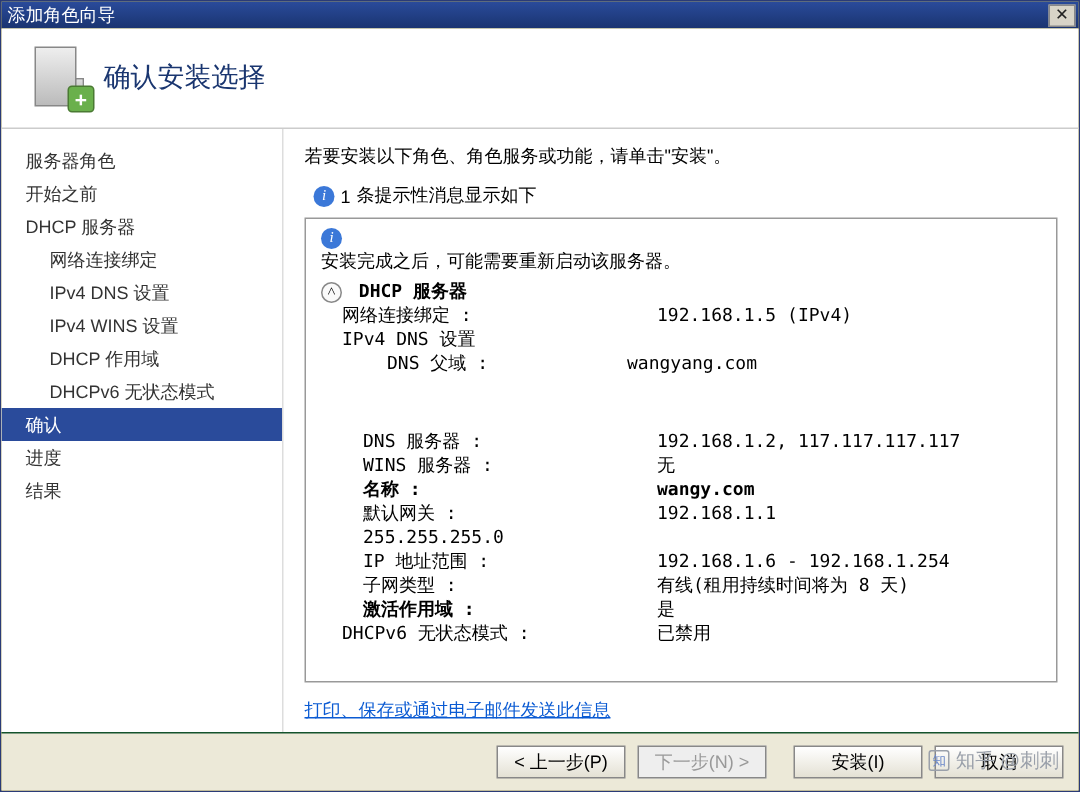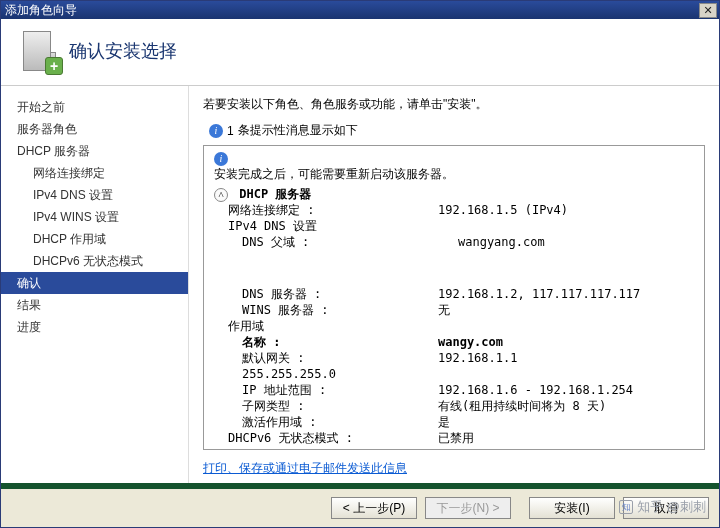--- a/index.html
+++ b/index.html
@@ -146,21 +146,21 @@
   .bold { font-weight: bold; }
   .link-row {
     padding: 10px 0 0 0;
   }
   .link-row a {
     color: #0b5bd3;
     text-decoration: underline;
     cursor: pointer;
   }
   .footer {
-    border-top: 6px solid #14532d;
+    border-top: 1px solid #14532d;
     background: #ece9d8;
     padding: 8px 10px;
     display: flex;
     justify-content: flex-end;
     gap: 8px;
     align-items: center;
   }
   .footer .spacer { flex:1; }
   .btn {
     min-width: 86px;
@@ -205,31 +205,31 @@
   <div class="header">
     <div class="header-icon">
       <div class="server-icon"></div>
       <div class="plus-badge">+</div>
     </div>
     <div class="header-title">确认安装选择</div>
   </div>
 
   <div class="body">
     <div class="sidebar" id="sidebar">
+          <div class="sidebar-item">服务器角色</div>
           <div class="sidebar-item">开始之前</div>
-          <div class="sidebar-item">服务器角色</div>
           <div class="sidebar-item">DHCP 服务器</div>
           <div class="sidebar-item sub">网络连接绑定</div>
           <div class="sidebar-item sub">IPv4 DNS 设置</div>
           <div class="sidebar-item sub">IPv4 WINS 设置</div>
           <div class="sidebar-item sub">DHCP 作用域</div>
           <div class="sidebar-item sub">DHCPv6 无状态模式</div>
           <div class="sidebar-item selected">确认</div>
+          <div class="sidebar-item">进度</div>
           <div class="sidebar-item">结果</div>
-          <div class="sidebar-item">进度</div>
         </div>
 
     <div class="main">
       <div class="instruction">若要安装以下角色、角色服务或功能，请单击"安装"。</div>
 
       <div class="info-row">
         <span class="info-icon">i</span>
         <span>1</span>
         <span>条提示性消息显示如下</span>
       </div>
@@ -245,55 +245,52 @@
         </div>
         <div style="padding-left:14px;">
           <div class="row">
             <span class="k" style="display:inline-block;width:210px;">网络连接绑定 :</span>
             <span class="v">192.168.1.5 (IPv4)</span>
           </div>
           <div class="row">
             <span class="k">IPv4 DNS 设置</span>
           </div>
           <div class="row" style="padding-left:14px;">
-            <span class="k" style="display:inline-block;width:216px;">DNS 父域 :</span>
+            <span class="k" style="display:inline-block;width:160px;margin-left:16px;">DNS 父域 :</span>
             <span class="v">wangyang.com</span>
           </div>
           <div class="row" style="padding-left:14px;margin-top:36px;">
             <span class="k" style="display:inline-block;width:196px;">DNS 服务器 :</span>
             <span class="v">192.168.1.2, 117.117.117.117</span>
           </div>
           <div class="row" style="padding-left:14px;">
             <span class="k" style="display:inline-block;width:196px;">WINS 服务器 :</span>
             <span class="v">无</span>
           </div>
-          <div class="row">
-            <span class="k">作用域</span>
-          </div>
           <div class="row bold" style="padding-left:14px;">
             <span class="k" style="display:inline-block;width:196px;">名称 :</span>
             <span class="v">wangy.com</span>
           </div>
           <div class="row" style="padding-left:14px;">
             <span class="k" style="display:inline-block;width:196px;">默认网关 :</span>
             <span class="v">192.168.1.1</span>
           </div>
           <div class="row" style="padding-left:14px;">
             <span class="v">255.255.255.0</span>
           </div>
           <div class="row" style="padding-left:14px;">
             <span class="k" style="display:inline-block;width:196px;">IP 地址范围 :</span>
             <span class="v">192.168.1.6 - 192.168.1.254</span>
           </div>
           <div class="row" style="padding-left:14px;">
             <span class="k" style="display:inline-block;width:196px;">子网类型 :</span>
             <span class="v">有线(租用持续时间将为 8 天)</span>
           </div>
           <div class="row" style="padding-left:14px;">
-            <span class="k" style="display:inline-block;width:196px;">激活作用域 :</span>
+            <span class="k" style="display:inline-block;width:196px;font-weight:bold;">激活作用域 :</span>
             <span class="v">是</span>
           </div>
           <div class="row">
             <span class="k" style="display:inline-block;width:210px;">DHCPv6 无状态模式 :</span>
             <span class="v">已禁用</span>
           </div>
         </div>
       </div>
 
       <div class="link-row">

